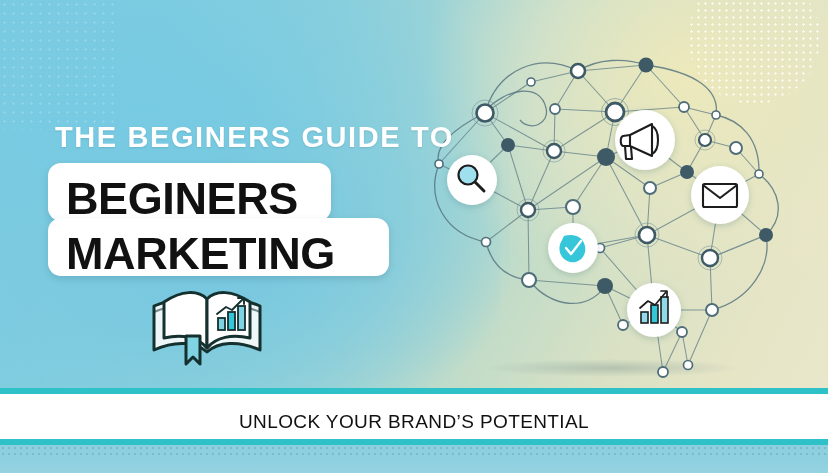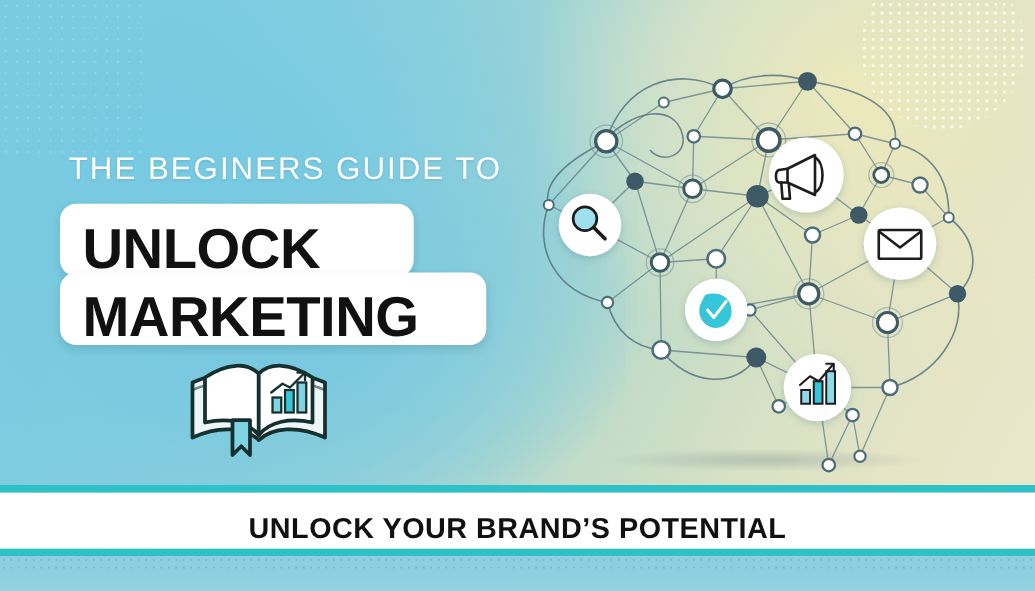--- a/index.html
+++ b/index.html
@@ -85,22 +85,22 @@
     width: 430px;
     height: 380px;
   }
 
   .kicker {
     position: absolute;
     left: 55px;
     top: 123px;
     margin: 0;
     color: #ffffff;
-    font-size: 25px;
-    font-weight: 400;
+    font-size: 29px;
+    font-weight: 700;
     letter-spacing: 1.6px;
     line-height: 1;
     white-space: nowrap;
     text-shadow: 0 1px 2px rgba(40,90,110,0.18);
   }
 
   .title-plate {
     position: absolute;
     background: #ffffff;
     border-radius: 13px;
@@ -169,22 +169,22 @@
     position: absolute;
     left: 0;
     right: 0;
     top: 14px;
     height: 56px;
     margin: 0;
     display: flex;
     align-items: center;
     justify-content: center;
     color: #111111;
-    font-size: 23px;
-    font-weight: 700;
+    font-size: 19px;
+    font-weight: 400;
     letter-spacing: 0.4px;
     white-space: nowrap;
   }
   .banner-below {
     position: absolute;
     left: 0;
     right: 0;
     top: 65px;
     bottom: 0;
     background: linear-gradient(180deg, #8ecfdf 0%, #8fd0e0 60%, #96d3e2 100%);
@@ -394,21 +394,21 @@
       </g>
     </svg>
   </div>
 
   <div class="headline-wrap">
     <p class="kicker">THE BEGINERS GUIDE TO</p>
 
     <div class="title-plate plate-1"></div>
     <div class="title-plate plate-2"></div>
 
-    <p class="title-line title-1">UNLOCK</p>
+    <p class="title-line title-1">BEGINERS</p>
     <p class="title-line title-2">MARKETING</p>
 
     <div class="book-icon">
       <svg viewBox="0 0 130 92" width="130" height="92">
 
         <path d="M12 30 C 34 20, 54 24, 65 33 C 76 24, 96 20, 118 30
                  L118 74 C 96 64, 76 66, 65 76 C 54 66, 34 64, 12 74 Z" fill="#eef6f7" stroke="#14302f" stroke-width="3" stroke-linejoin="round"></path>
         <path d="M12 36 C 34 26, 54 30, 65 39 C 76 30, 96 26, 118 36" fill="none" stroke="#14302f" stroke-width="2" opacity="0.55"></path>
 
         <path d="M22 26 C 40 14, 56 14, 65 23 L65 72 C 56 61, 40 58, 22 62 Z" fill="#ffffff" stroke="#14302f" stroke-width="3" stroke-linejoin="round"></path>

